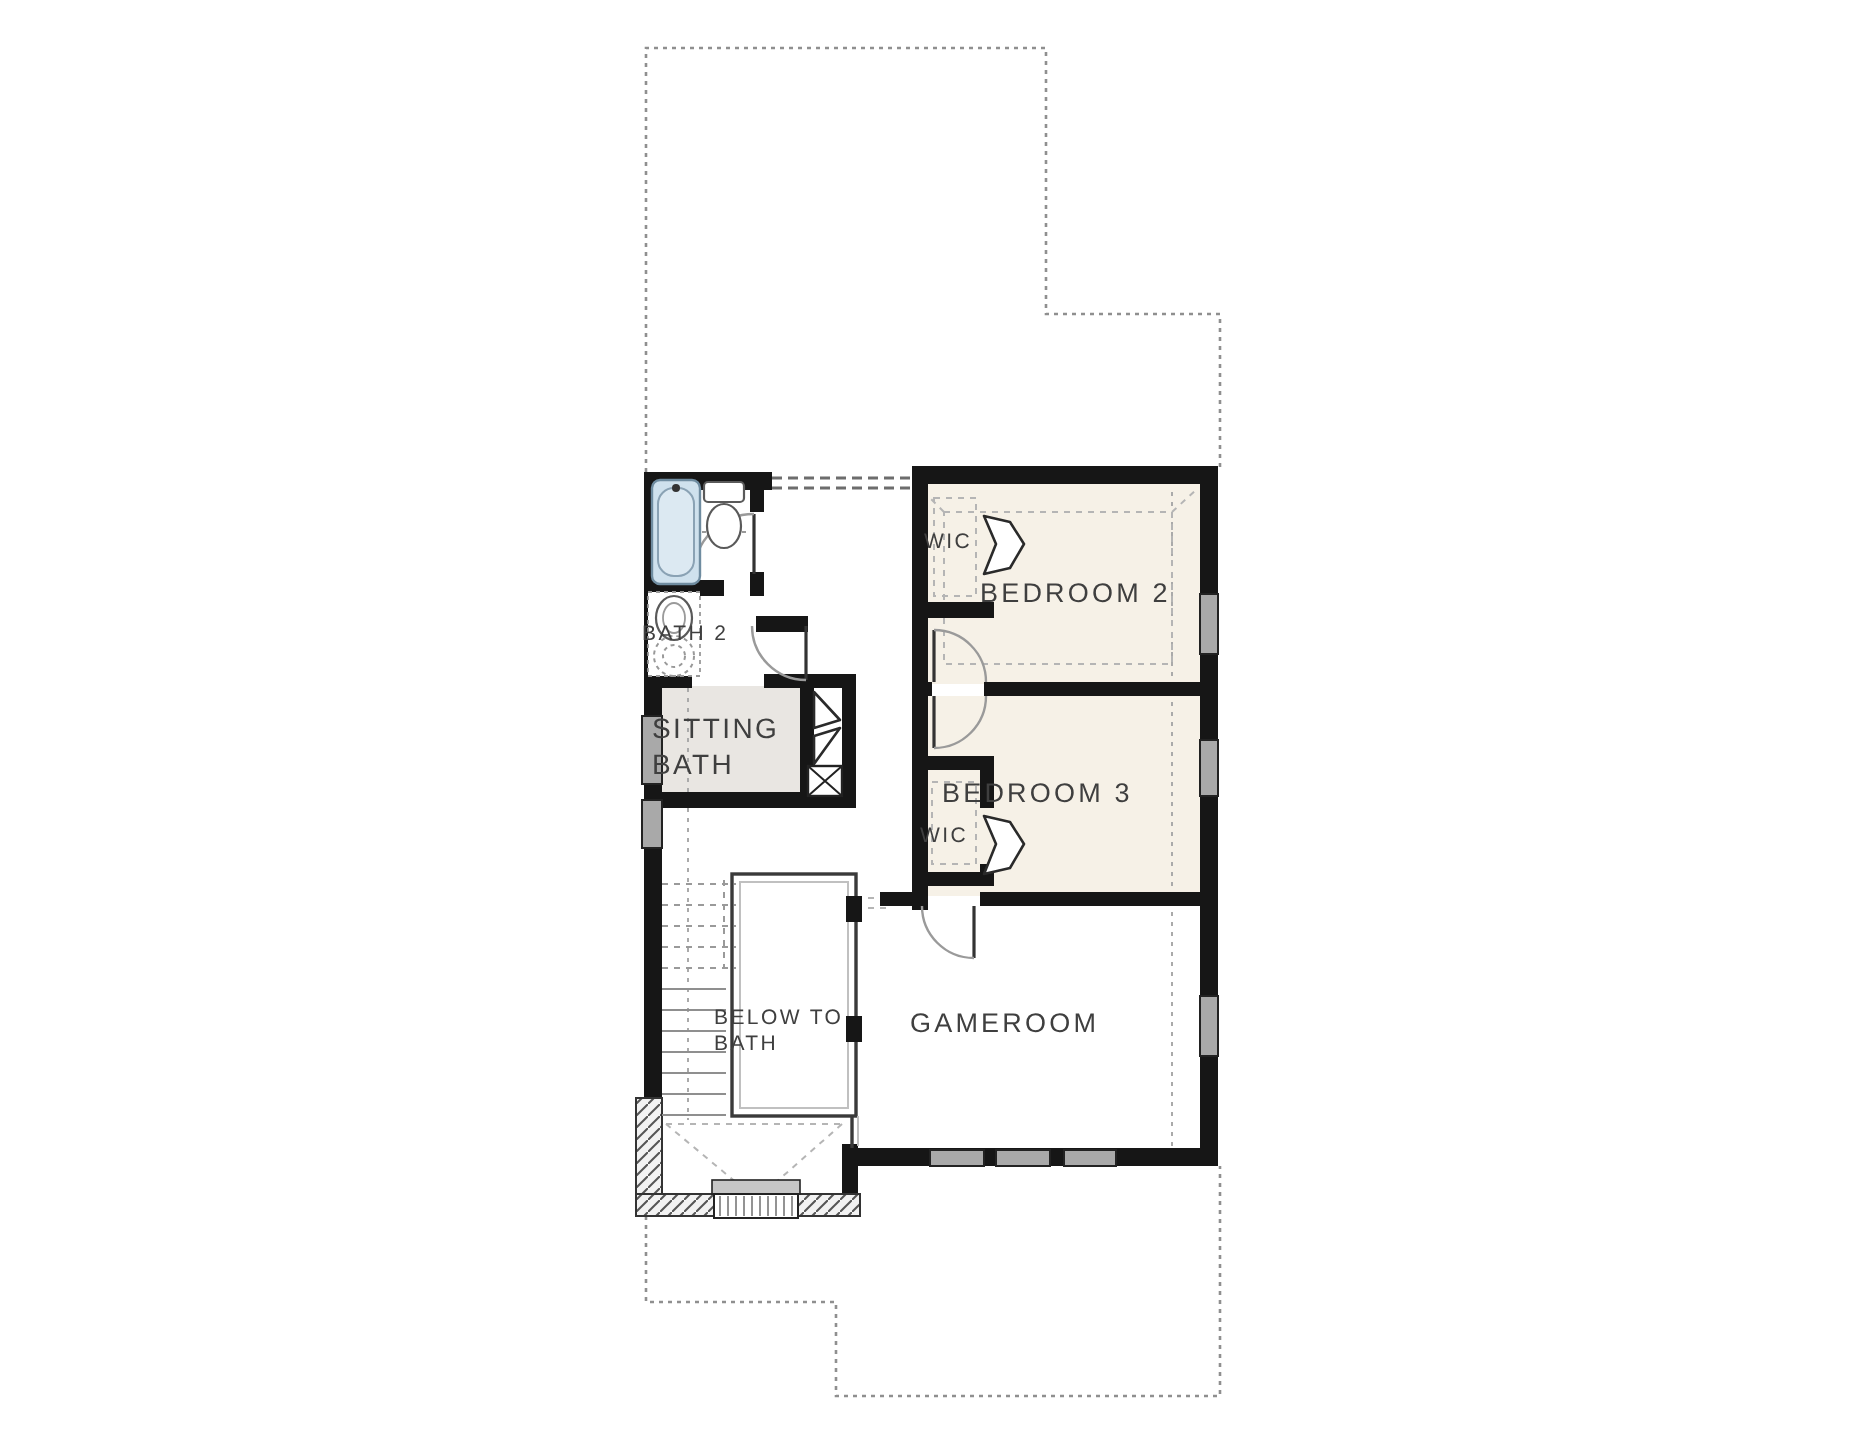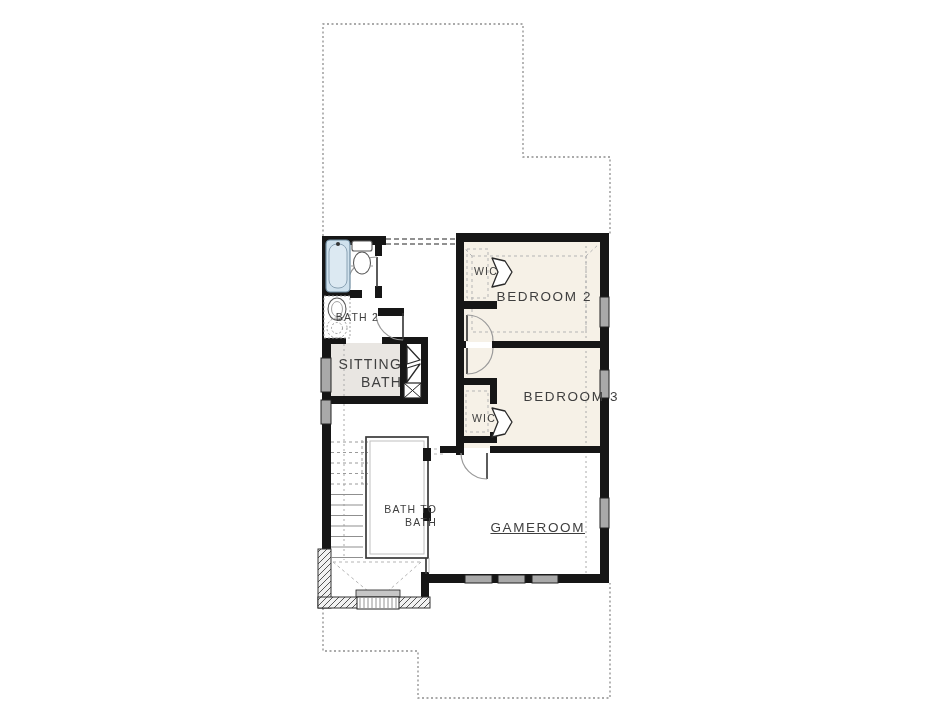--- a/index.html
+++ b/index.html
@@ -20,21 +20,21 @@
   .leaf{stroke:var(--door-leaf,#333);stroke-width:1.6;fill:none;}
   .fix{stroke:var(--fixture-stroke,#5a5a5a);stroke-width:1.1;fill:#fff;}
   .fixd{stroke:#999;stroke-width:1;fill:none;stroke-dasharray:2 2;}
   .tread{stroke:#8f8f8f;stroke-width:1;}
   .treadd{stroke:#9a9a9a;stroke-width:1;stroke-dasharray:3 3;}
   .railo{fill:none;stroke:var(--rail,#3a3a3a);stroke-width:1.7;}
   .raili{fill:none;stroke:var(--rail-inner,#c0c0c0);stroke-width:1;}
   .arrow{fill:#fff;stroke:#2a2a2a;stroke-width:1.3;stroke-linejoin:round;}
   .xbox{fill:#fff;stroke:#222;stroke-width:1.2;}
   
-  .lbl{position:absolute;color:var(--label,#3f3f3f);letter-spacing:1.2px;text-align:right;
+  .lbl{position:absolute;color:var(--label,#3f3f3f);letter-spacing:1.2px;text-align:left;
        line-height:1.25;white-space:nowrap;}
   .sm{font-size:10.5px;}
   .md{font-size:14px;}
   .lg{font-size:13.5px;letter-spacing:1.6px;}
 </style>
 </head>
 <body>
 
 <div class="canvas">
 
@@ -203,26 +203,26 @@
 
   <div class="lbl sm" style="left:321px;top:311px;width:58px;">BATH 2</div>
 
   <div class="lbl md" style="left:326px;top:356px;width:76px;">
     <div>SITTING</div>
     <div>BATH</div>
   </div>
 
   <div class="lbl sm" style="left:462px;top:265px;width:36px;">WIC</div>
 
-  <div class="lbl lg" style="left:472px;top:289px;width:120px;">BEDROOM 2</div>
+  <div class="lbl lg" style="left:490px;top:289px;width:120px;">BEDROOM 2</div>
 
   <div class="lbl sm" style="left:460px;top:412px;width:36px;">WIC</div>
 
-  <div class="lbl lg" style="left:499px;top:389px;width:120px;">BEDROOM 3</div>
-
-  <div class="lbl lg" style="left:455px;top:520px;width:130px;text-decoration:underline;">GAMEROOM</div>
+  <div class="lbl lg" style="left:471px;top:389px;width:120px;">BEDROOM 3</div>
+
+  <div class="lbl lg" style="left:455px;top:504px;width:130px;">GAMEROOM</div>
 
   <div class="lbl sm" style="left:357px;top:503px;width:80px;">
-    <div>BATH TO</div>
+    <div>BELOW TO</div>
     <div>BATH</div>
   </div>
 
 </div>
 
 </body></html>

